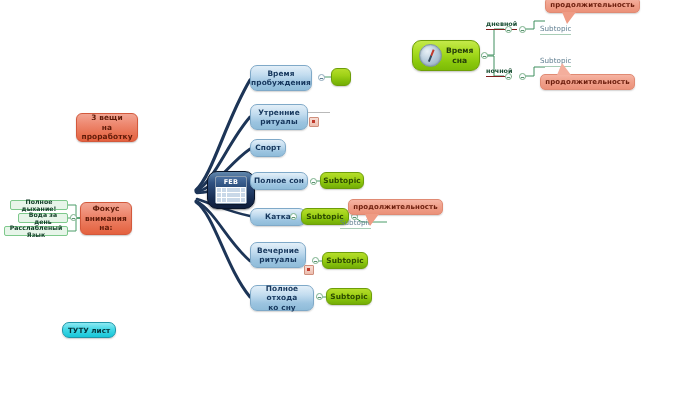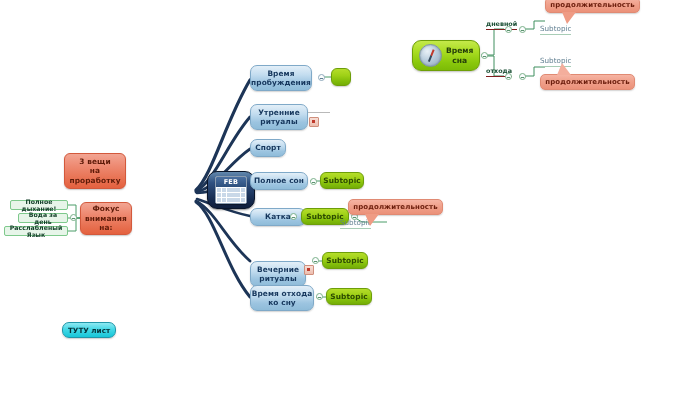--- a/index.html
+++ b/index.html
@@ -344,32 +344,32 @@
   </div>
   <div class="toggle green" style="left:351px; top:213px;"></div>
   <div class="node plain-text" style="left:340px; top:218px; width:auto; height:11px; display:block;">
     <span>Subtopic</span>
   </div>
   <div class="node callout" style="left:348px; top:199px; width:95px; height:16px; position:absolute;">
     <span class="tail down-left"></span>
     <span>продолжительность</span>
   </div>
 
-  <div class="node blue-node" style="left:250px; top:261px; width:56px; height:26px;text-align:center;">
+  <div class="node blue-node" style="left:250px; top:242px; width:56px; height:26px;text-align:center;">
     <span>Вечерние
 ритуалы</span>
   </div>
   <div class="note-icon" style="left:304px; top:265px;"></div>
   <div class="toggle green" style="left:312px; top:257px;"></div>
   <div class="node green-node" style="left:322px; top:252px; width:46px; height:17px;">
     <span>Subtopic</span>
   </div>
 
   <div class="node blue-node" style="left:250px; top:285px; width:64px; height:26px;">
-    <span>Время отхода
+    <span>Полное отхода
 ко сну</span>
   </div>
   <div class="toggle green" style="left:316px; top:293px;"></div>
   <div class="node green-node" style="left:326px; top:288px; width:46px; height:17px;">
     <span>Subtopic</span>
   </div>
 
   <div class="node green-root" style="left:412px; top:40px; width:68px; height:31px;">
     <span class="compass"></span>
     <span>Время
@@ -384,33 +384,33 @@
   <div class="toggle green" style="left:519px; top:26px;"></div>
   <div class="node plain-text" style="left:540px; top:24px; display:block; width:auto; height:11px;">
     <span>Subtopic</span>
   </div>
   <div class="node callout" style="left:545px; top:-3px; width:95px; height:16px;">
     <span class="tail down-left"></span>
     <span>продолжительность</span>
   </div>
 
   <div class="node branch-label" style="left:486px; top:67px; display:block; width:auto; height:10px;">
-    <span>отхода</span>
+    <span>ночной</span>
   </div>
   <div class="toggle green" style="left:505px; top:73px;"></div>
   <div class="toggle green" style="left:519px; top:73px;"></div>
   <div class="node plain-text" style="left:540px; top:56px; display:block; width:auto; height:11px;">
     <span>Subtopic</span>
   </div>
   <div class="node callout" style="left:540px; top:74px; width:95px; height:16px;">
     <span class="tail up-left"></span>
     <span>продолжительность</span>
   </div>
 
-  <div class="node red-node" style="left:64px; top:113px; width:62px; height:36px;margin-top:40px;">
+  <div class="node red-node" style="left:76px; top:113px; width:62px; height:29px;">
     <span>3 вещи
 на
 проработку</span>
   </div>
 
   <div class="node red-node" style="left:80px; top:202px; width:52px; height:33px;">
     <span>Фокус
 внимания
 на:</span>
   </div>

